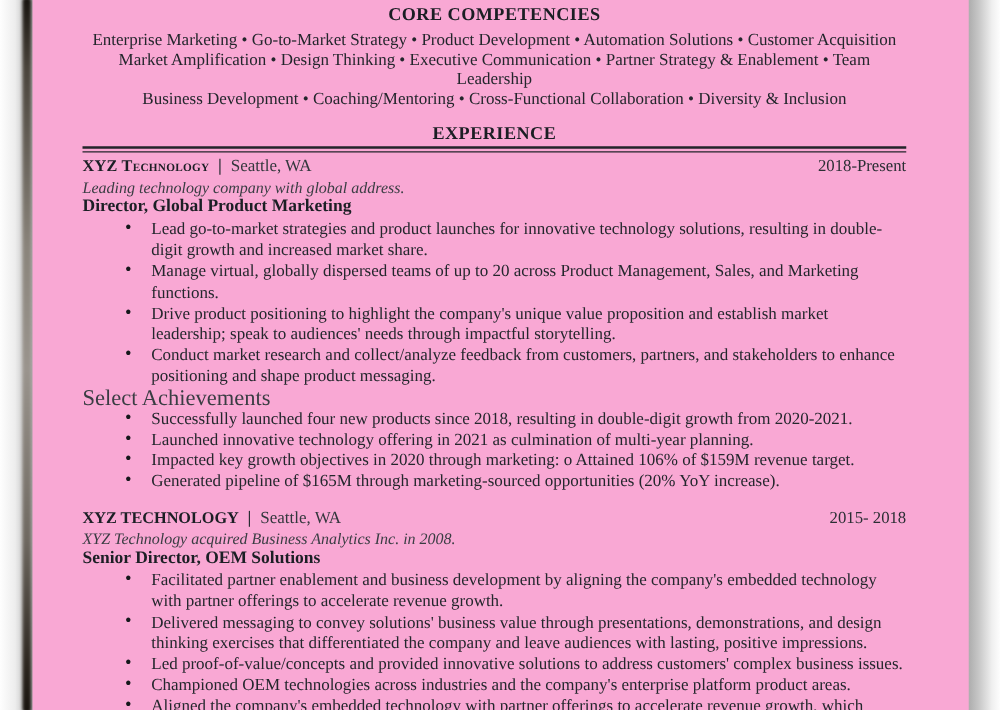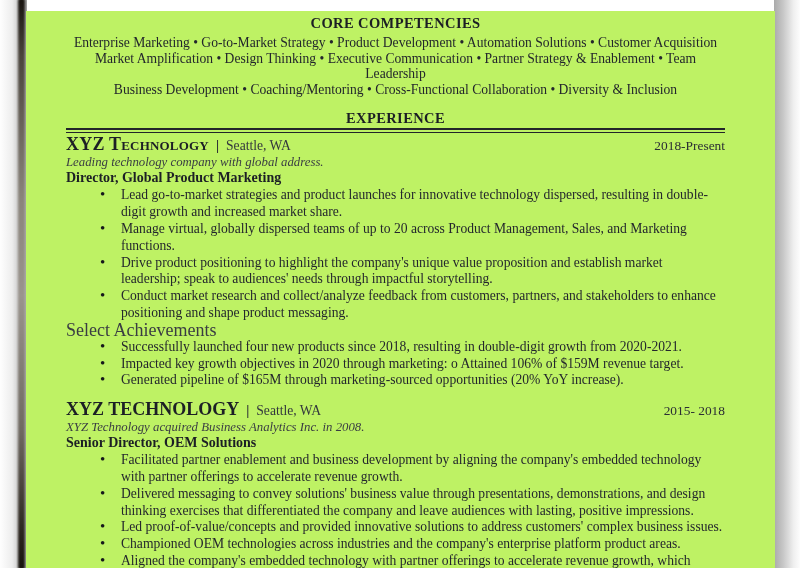--- a/index.html
+++ b/index.html
@@ -22,23 +22,22 @@
       #6e6860 76%, #2a241d 94%, #17130e 100%);
     border-radius: 3px;
     filter: blur(1.1px);
   }
   .backdrop-right {
     position: absolute; right: 0; top: 0; bottom: 0; width: 26px;
     background: linear-gradient(to right, #aaaaaa 0%, #c7c7c7 35%, #efefef 75%, #fdfdfd 100%);
   }
   .page {
     position: absolute; left: 26px; right: 25px; top: 0; bottom: 0;
-    background: #bef264;
+    background: #f9a8d4;
     overflow: hidden;
-    margin-top: 11px;
   }
   .content {
     position: absolute; left: 40px; right: 50px; top: 0;
     color: #22252a;
   }
   .section-title {
     margin: 0;
     text-align: center;
     font-size: 14.5px;
     font-weight: bold;
@@ -66,21 +65,21 @@
   .job + .job { margin-top: 11px; }
   .job-header {
     display: flex;
     justify-content: space-between;
     align-items: baseline;
     line-height: 18px;
     margin-top: 1px;
   }
   .company {
     font-weight: bold;
-    font-size: 18px;
+    font-size: 13px;
     color: #1c1f25;
   }
   .smallcaps { font-variant: small-caps; letter-spacing: 0.2px; }
   .company-sep { font-weight: bold; font-size: 14px; color: #2a2d33; margin: 0 3px; }
   .location { font-size: 13.6px; color: #33373d; }
   .dates { font-size: 13.4px; color: #2b2e34; white-space: nowrap; text-align: center; }
   .company-note {
     margin: 0;
     font-style: italic;
     font-size: 12.8px;
@@ -146,28 +145,29 @@
         <span>
           <span class="company smallcaps">XYZ Technology</span>
           <span class="company-sep">|</span>
           <span class="location">Seattle, WA</span>
         </span>
         <span class="dates">2018-Present</span>
       </div>
       <p class="company-note">Leading technology company with global address.</p>
       <p class="role">Director, Global Product Marketing</p>
       <ul class="bullets">
-        <li>Lead go-to-market strategies and product launches for innovative technology dispersed, resulting in double-digit growth and increased market share.</li>
+        <li>Lead go-to-market strategies and product launches for innovative technology solutions, resulting in double-digit growth and increased market share.</li>
         <li>Manage virtual, globally dispersed teams of up to 20 across Product Management, Sales, and Marketing functions.</li>
         <li>Drive product positioning to highlight the company's unique value proposition and establish market leadership; speak to audiences' needs through impactful storytelling.</li>
         <li>Conduct market research and collect/analyze feedback from customers, partners, and stakeholders to enhance positioning and shape product messaging.</li>
       </ul>
       <p class="achievements-label">Select Achievements</p>
       <ul class="bullets">
         <li>Successfully launched four new products since 2018, resulting in double-digit growth from 2020-2021.</li>
+        <li>Launched innovative technology offering in 2021 as culmination of multi-year planning.</li>
         <li>Impacted key growth objectives in 2020 through marketing: o Attained 106% of $159M revenue target.</li>
         <li>Generated pipeline of $165M through marketing-sourced opportunities (20% YoY increase).</li>
       </ul>
     </section>
 
     <section class="job">
       <div class="job-header">
         <span>
           <span class="company">XYZ TECHNOLOGY</span>
           <span class="company-sep">|</span>

